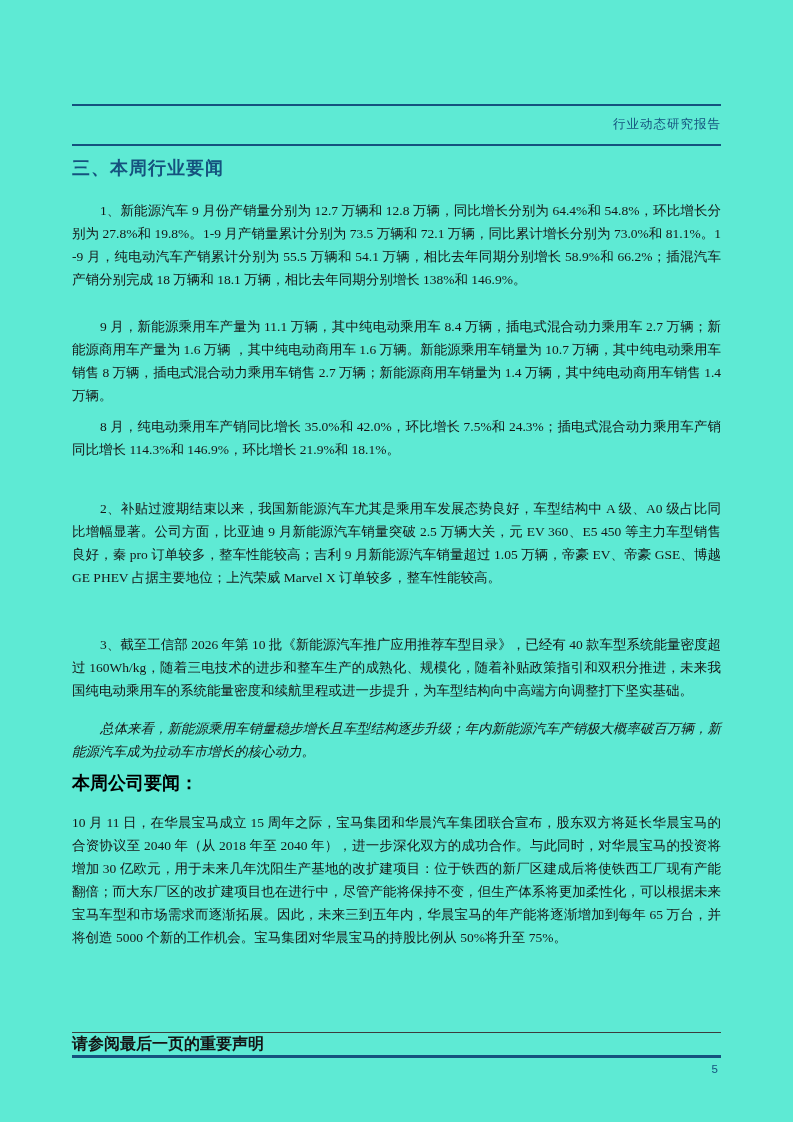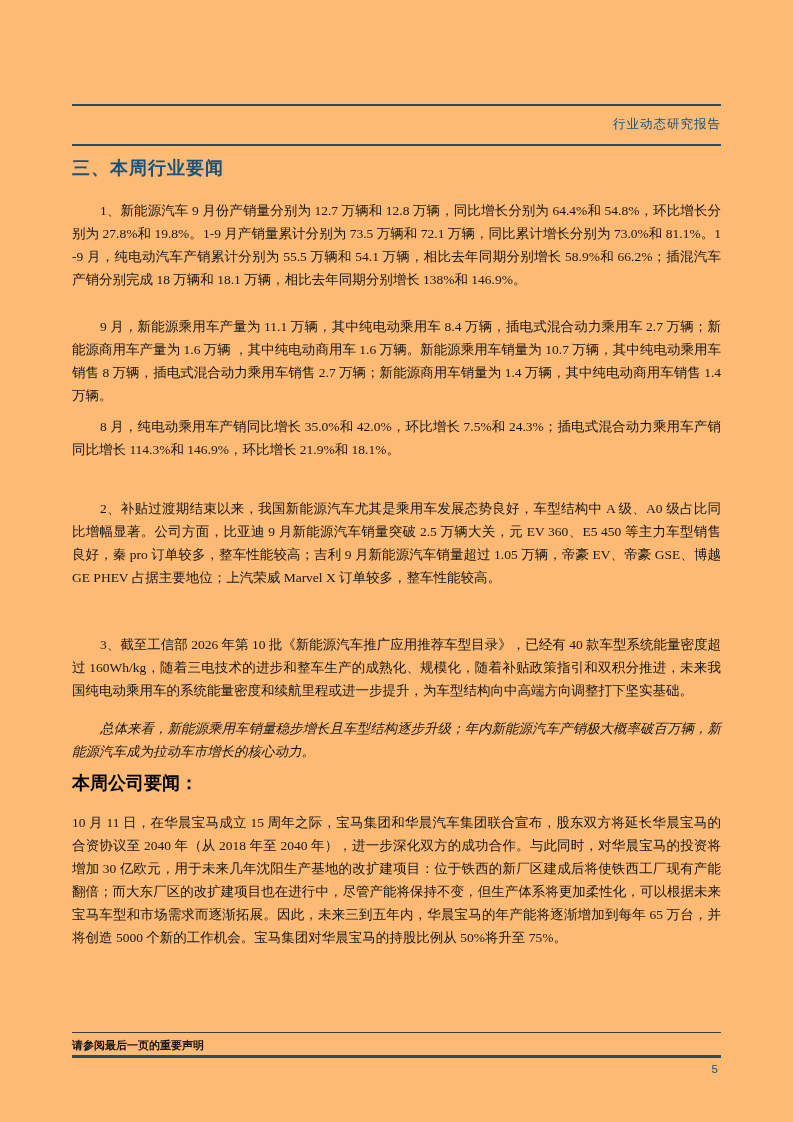--- a/index.html
+++ b/index.html
@@ -4,21 +4,21 @@
 <style>
   html, body {
     margin: 0;
     padding: 0;
     background: #ffffff;
   }
   .page {
     position: relative;
     width: 793px;
     height: 1122px;
-    background: #fdba74;
+    background: #5eead4;
     overflow: hidden;
     font-family: "Liberation Serif", "DejaVu Serif", serif;
   }
   
   .rule {
     position: absolute;
     left: 72px;
     right: 72px;
     background: #15527E;
   }
@@ -84,21 +84,21 @@
     top: 1032px;
   }
   .footer-band {
     border-top: 1px solid #3c3c3c;
     border-bottom: 3px solid #15527E;
     padding: 2px 0 2px 0;
   }
   .disclaimer {
     font-family: "Liberation Sans", "DejaVu Sans", sans-serif;
     font-weight: bold;
-    font-size: 11px;
+    font-size: 16px;
     line-height: 16px;
     color: #141414;
   }
   .page-number {
     margin-top: 4px;
     padding-right: 3px;
     text-align: right;
     font-size: 11.5px;
     line-height: 14px;
     color: #15527E;

